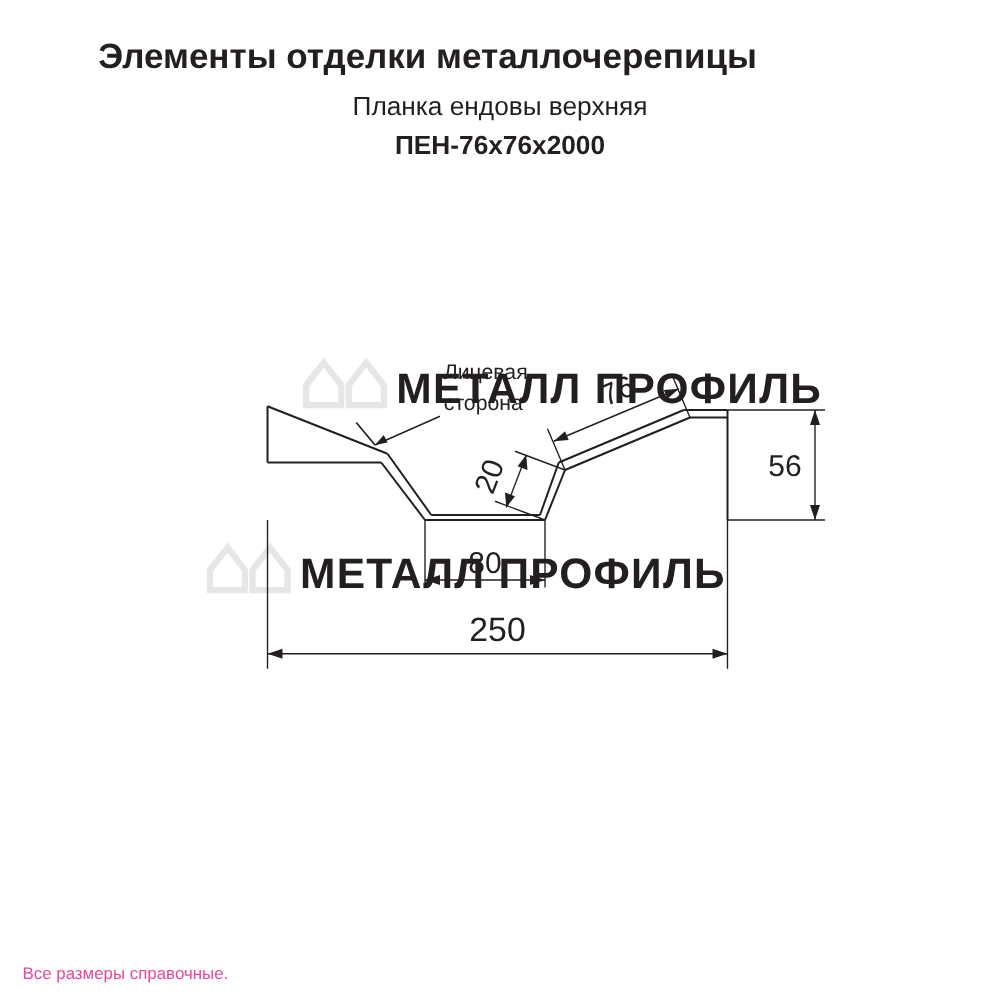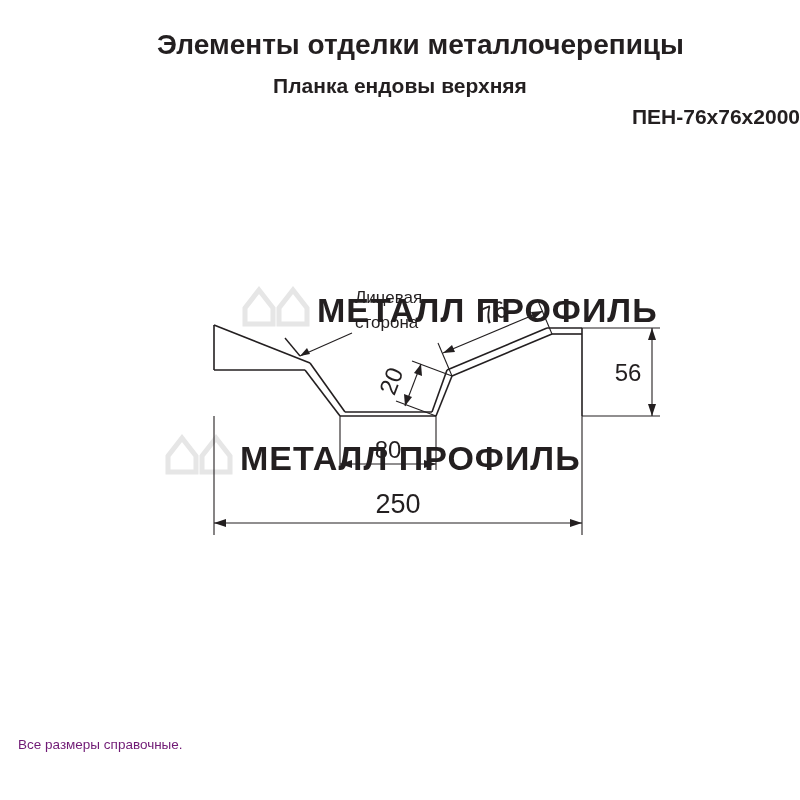--- a/index.html
+++ b/index.html
@@ -18,66 +18,66 @@
   .page {
     position: relative;
     width: 800px;
     height: 800px;
   }
   .title-block {
     position: absolute;
     top: 28px;
     left: 0;
     width: 684px;
-    text-align: right;
+    text-align: center;
   }
   .main-title {
     font-size: 28px;
     font-weight: bold;
     letter-spacing: 0px;
     color: #231f20;
     margin: 0;
     line-height: 34px;
   }
   .sub-title {
     font-size: 21px;
-    font-weight: bold;
+    font-weight: normal;
     color: #231f20;
     margin: 0;
     line-height: 26px;
     position: absolute;
     top: 73px;
     width: 800px;
     text-align: center;
   }
   .sub-title-2 {
     font-size: 21px;
     font-weight: bold;
     color: #231f20;
     margin: 0;
     line-height: 26px;
     position: absolute;
     top: 104px;
     width: 800px;
-    text-align: right;
+    text-align: center;
   }
   .drawing {
     position: absolute;
     top: 180px;
     left: 0;
     width: 656px;
     height: 420px;
   }
   .footer {
     position: absolute;
     left: 18px;
-    bottom: 44px;
+    bottom: 10px;
     font-size: 13.5px;
     line-height: 22px;
-    color: #701a75;
+    color: #ec4899;
   }
   .footer div {
     white-space: nowrap;
   }
   .wm-text {
     font-size: 34px;
     font-weight: bold;
     color: #e6e6e6;
     letter-spacing: 1px;
     white-space: nowrap;

